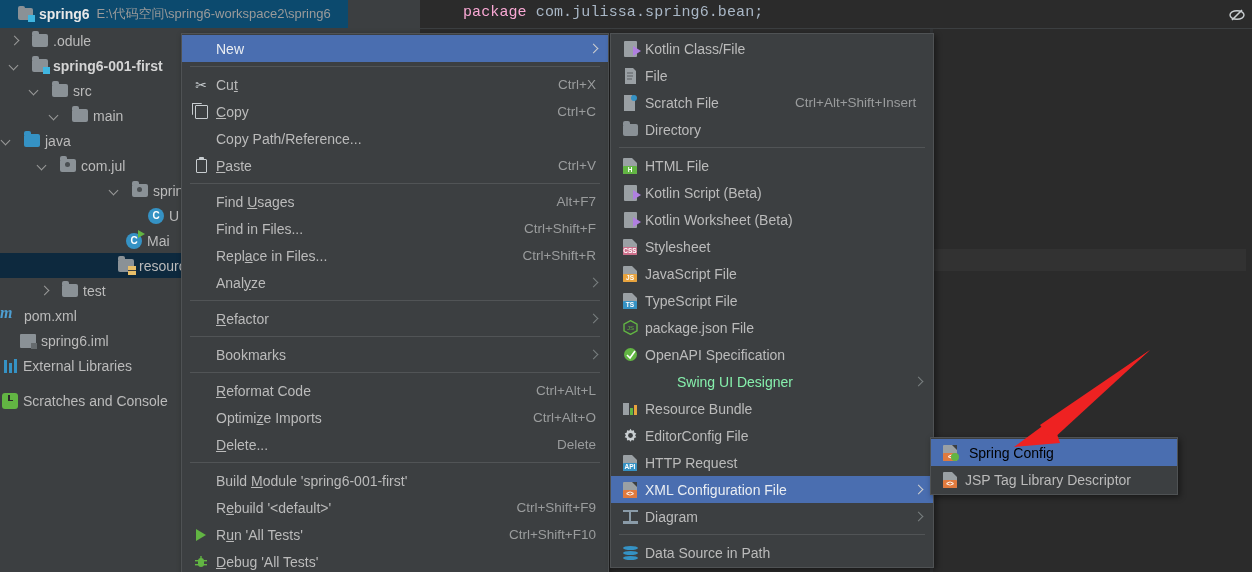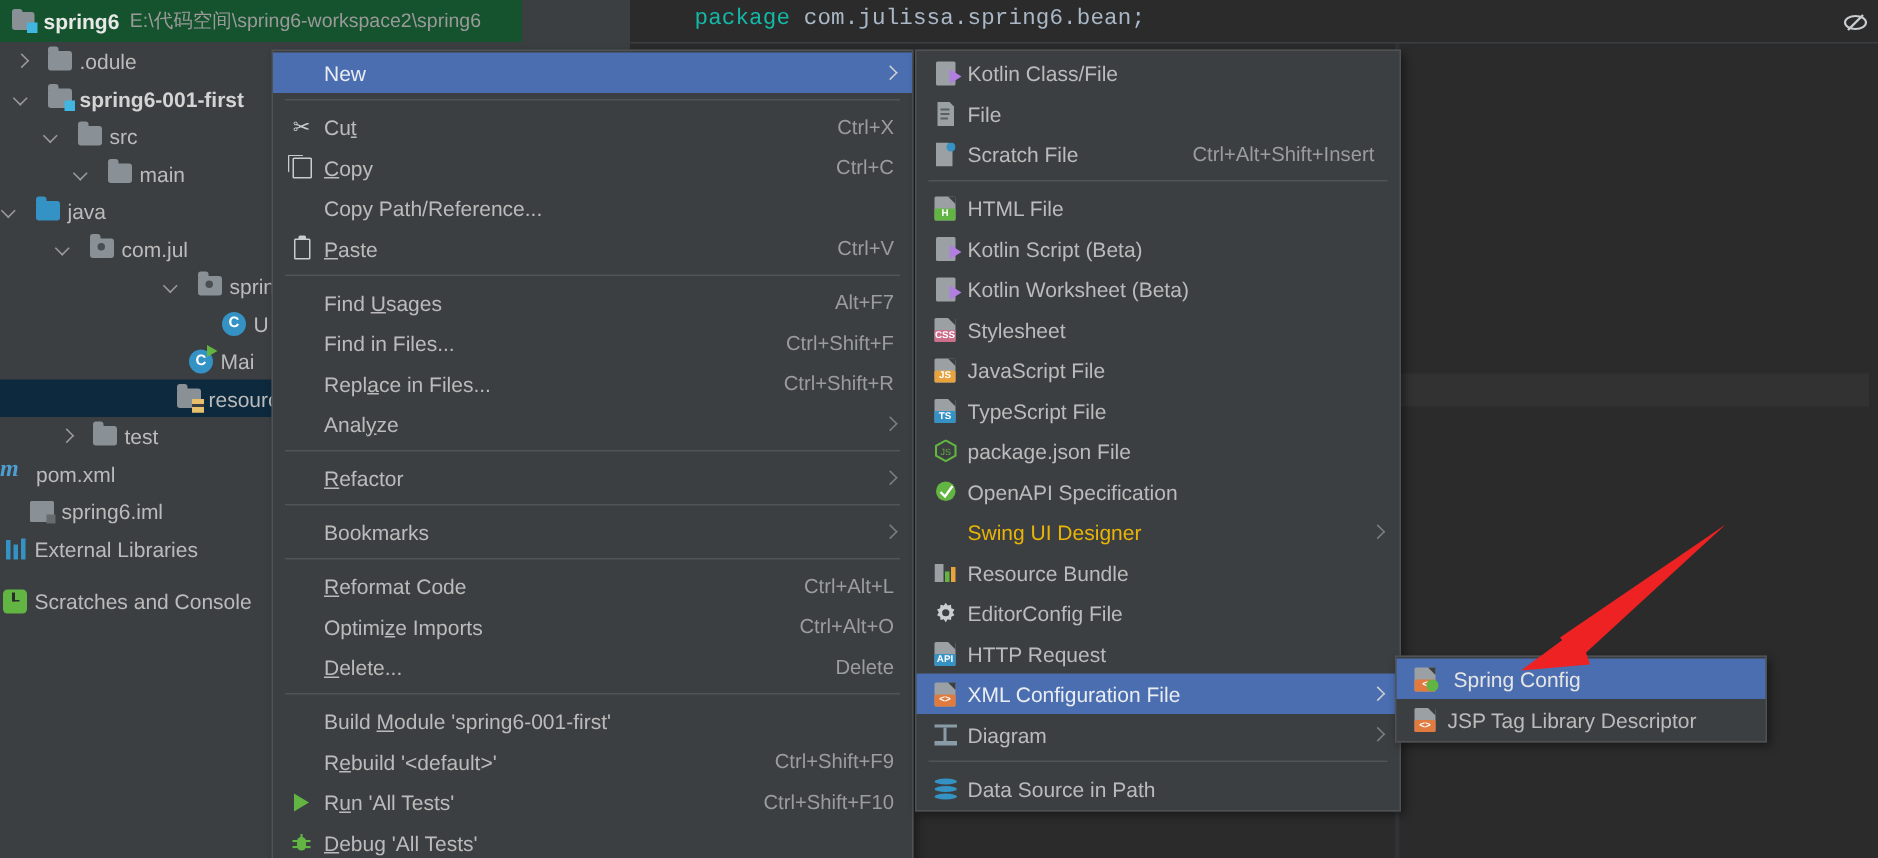--- a/index.html
+++ b/index.html
@@ -20,34 +20,34 @@
   .gutter-num {
     position:absolute; right:8px; top:4px;
     color:#606366; font-size:14px;
     font-family:"Liberation Mono","DejaVu Sans Mono",monospace;
   }
   .code-line {
     position:absolute; left:463px; top:4px;
     font-family:"Liberation Mono","DejaVu Sans Mono",monospace;
     font-size:15px; white-space:pre; letter-spacing:0.1px;
   }
-  .kw { color:#14b8a6; }
+  .kw { color:#f9a8d4; }
   .id { color:#a9b7c6;margin-top:28px; }
   .editor-sep { position:absolute; left:420px; top:28px; width:832px; height:1px; background:#3c3f41; }
   .eye-icon { position:absolute; left:1228px; top:6px; width:18px; height:18px; }
 
   
   .band-lite { position:absolute; background:#323232; }
   .gutter-strip { position:absolute; left:930px; top:28px; width:3px; height:544px; background:#313335; }
 
   
   .tree { position:absolute; left:0; top:0; width:420px; height:572px; background:#3c3f41; }
   .tree-header {
     position:absolute; left:0; top:0; width:348px; height:28px;
-    background:#14532d; display:flex; align-items:center; padding-left:8px;
+    background:#0c4a6e; display:flex; align-items:center; padding-left:18px;
   }
   .tree-header .proj-name { color:#e8e8e8; font-size:14px; font-weight:bold; margin-left:5px; }
   .tree-header .proj-path { color:#9a9a9a; font-size:13px; margin-left:7px; white-space:nowrap; }
   .tree-body { position:absolute; left:0; top:28px; width:420px; height:544px; background:#3c3f41; }
   .tree-row {
     position:absolute; left:0; width:260px; height:25px;
     display:flex; align-items:center; white-space:nowrap;
   }
   .tree-row.selected { background:#0d293e; width:260px; }
   .tree-label { color:#bbbbbb; font-size:14px; margin-left:5px; }
@@ -119,21 +119,21 @@
   .menu {
     position:absolute; background:#3c3f41; border:1px solid #4f5254;
     box-shadow: 2px 2px 6px rgba(0,0,0,0.45);
     padding: 1px 0;
   }
   .mi {
     position:relative; height:27px; display:flex; align-items:center;
     padding-left:10px; white-space:nowrap; color:#bbbbbb; font-size:14px;
   }
   .mi.hl { background:#4a6eb0; }
-  .mi.disabled { color:#eab308; }
+  .mi.disabled { color:#86efac;gap:32px; }
   .mi-ico { width:18px; flex:none; display:flex; align-items:center; justify-content:center; position:relative; height:18px; }
   .mi-label { margin-left:6px; }
   .mi-short { position:absolute; right:12px; color:#9a9c9d; font-size:13.5px; }
   .mi-chev { position:absolute; right:10px; width:8px; height:8px; }
   .mi-chev::before {
     content:""; position:absolute; left:0; top:0; width:6px; height:6px;
     border-right:1.8px solid #cfcfcf; border-top:1.8px solid #cfcfcf; transform:rotate(45deg);
   }
   .mi-chev.dim::before { border-color:#7a7f81; }
   .msep { height:1px; background:#515456; margin:4px 8px; }
@@ -464,20 +464,26 @@
       <span class="mi-ico">
         <svg width="14" height="16" viewBox="0 0 14 16">
             <path d="M1 0h8l3 3v13H1z" fill="#9aa0a4"></path>
             <circle cx="11" cy="3" r="3" fill="#3592c4"></circle>
           </svg>
       </span>
       <span class="mi-label">Scratch File</span>
       <span class="mi-short" style="right:auto;left:184px;">Ctrl+Alt+Shift+Insert</span>
     </div>
 
+    <div class="mi">
+      <span class="mi-ico">
+          <span class="ico folder" style="width:15px;height:12px;"></span>
+        </span>
+      <span class="mi-label">Directory</span>
+    </div>
 
     <div class="msep"></div>
 
     <div class="mi">
       <span class="mi-ico">
         <span class="fi">
             <span class="tag" style="background:#62b543;">H</span>
           </span>
       </span>
       <span class="mi-label">HTML File</span>
@@ -618,21 +624,21 @@
   </div>
 
   <div class="menu" id="menu3">
     <div class="mi hl">
       <span class="mi-ico">
         <span class="fi">
             <span class="tag" style="background:#e07a3e;width:14px;">&lt;</span>
           <span style="position:absolute;right:-2px;bottom:0px;width:8px;height:8px;border-radius:50%;background:#62b543;"></span>
         </span>
       </span>
-      <span class="mi-label" style="color:#e5e5e5;margin-left:10px;">Spring Config</span>
+      <span class="mi-label" style="color:#000000;margin-left:10px;">Spring Config</span>
     </div>
     <div class="mi">
       <span class="mi-ico">
         <span class="fi">
             <span class="tag" style="background:#e07a3e;">&lt;&gt;</span>
           </span>
       </span>
       <span class="mi-label">JSP Tag Library Descriptor</span>
     </div>
   </div>

